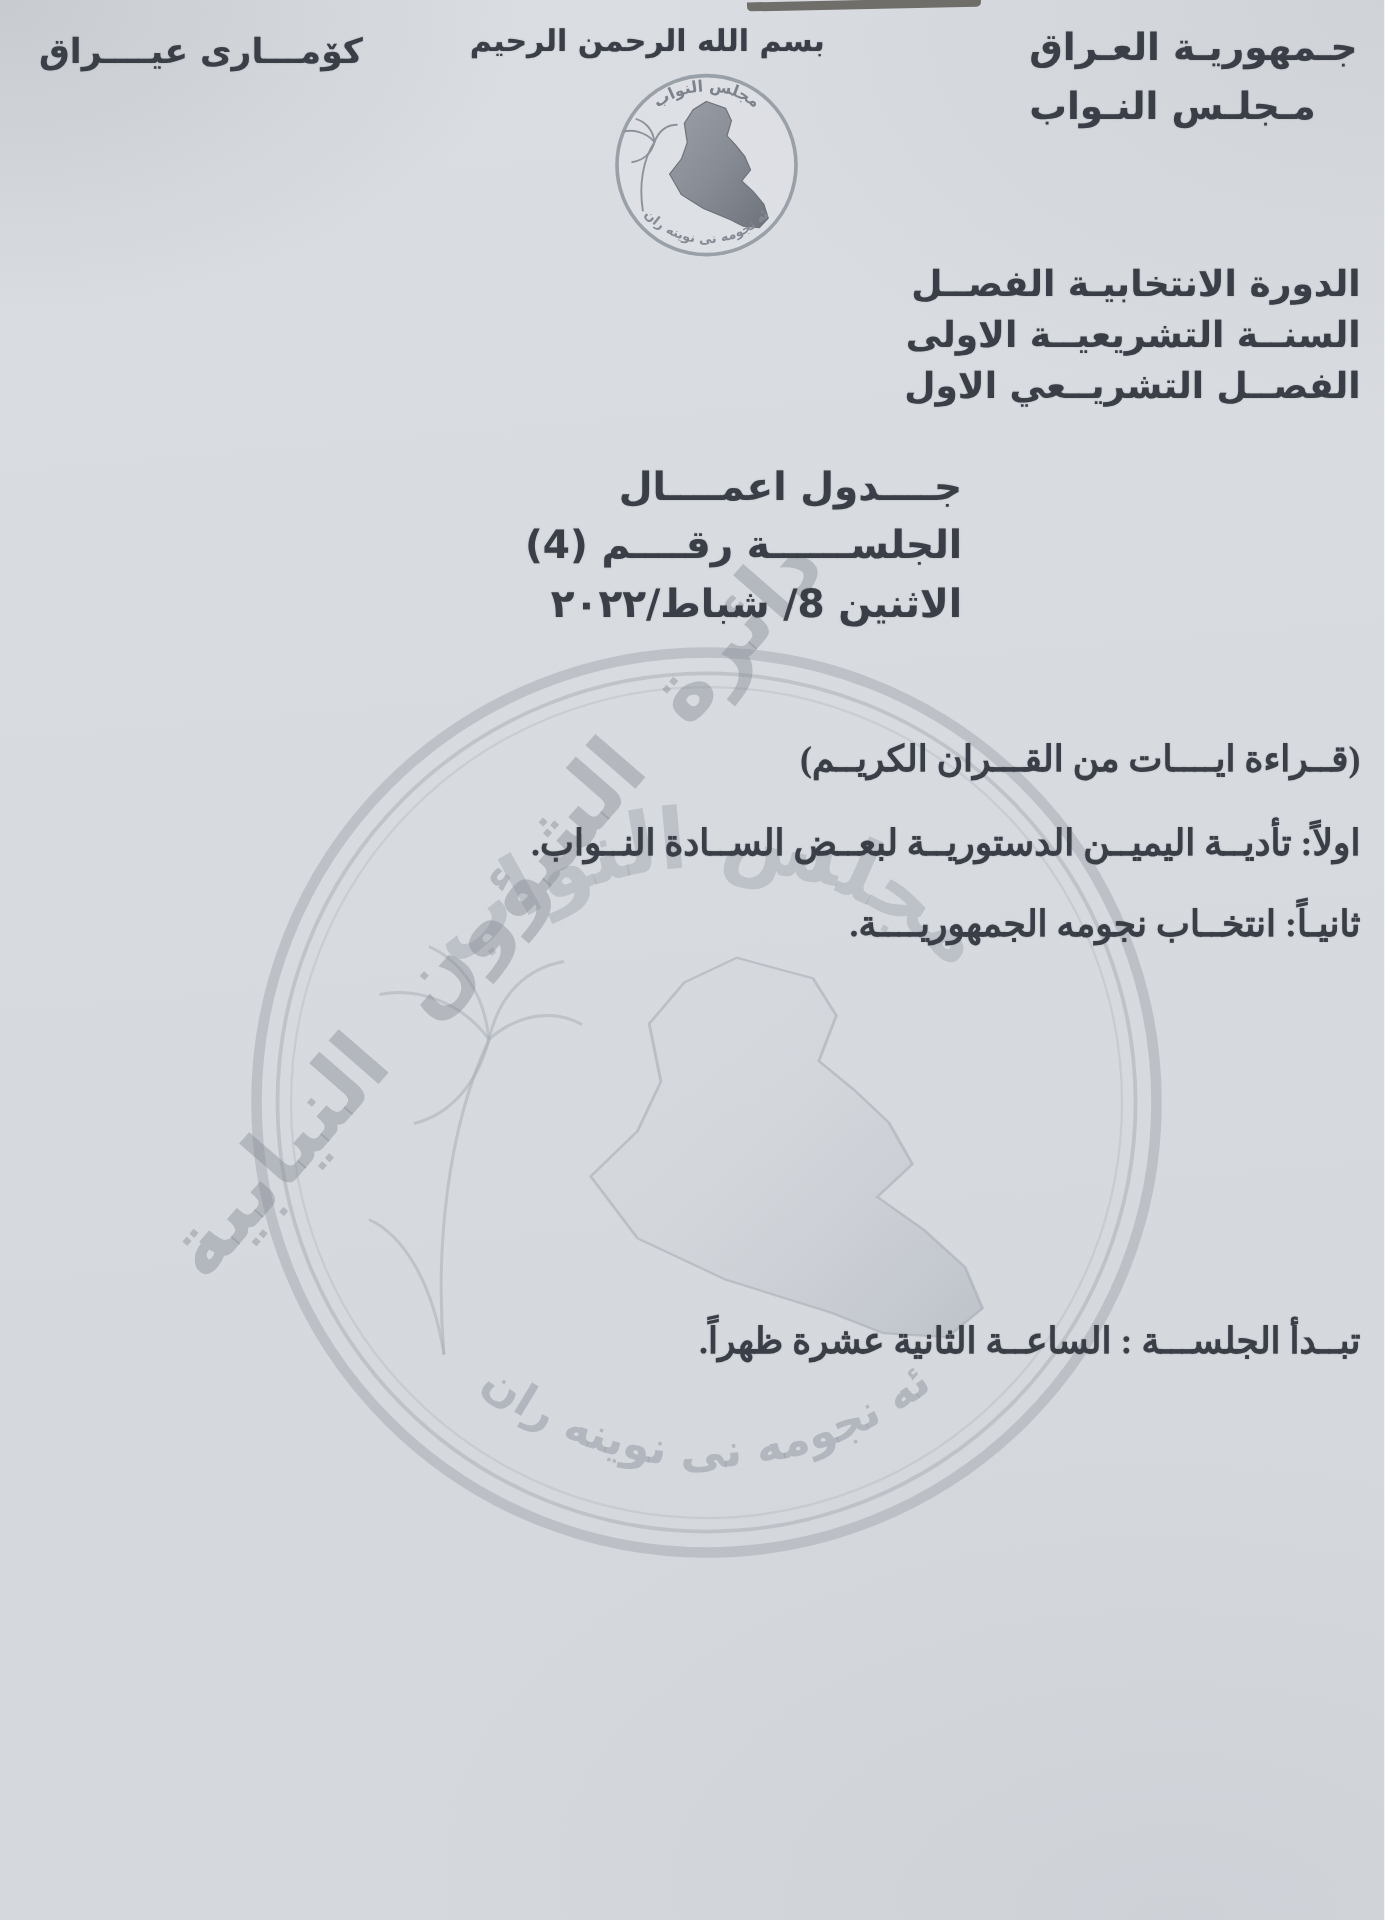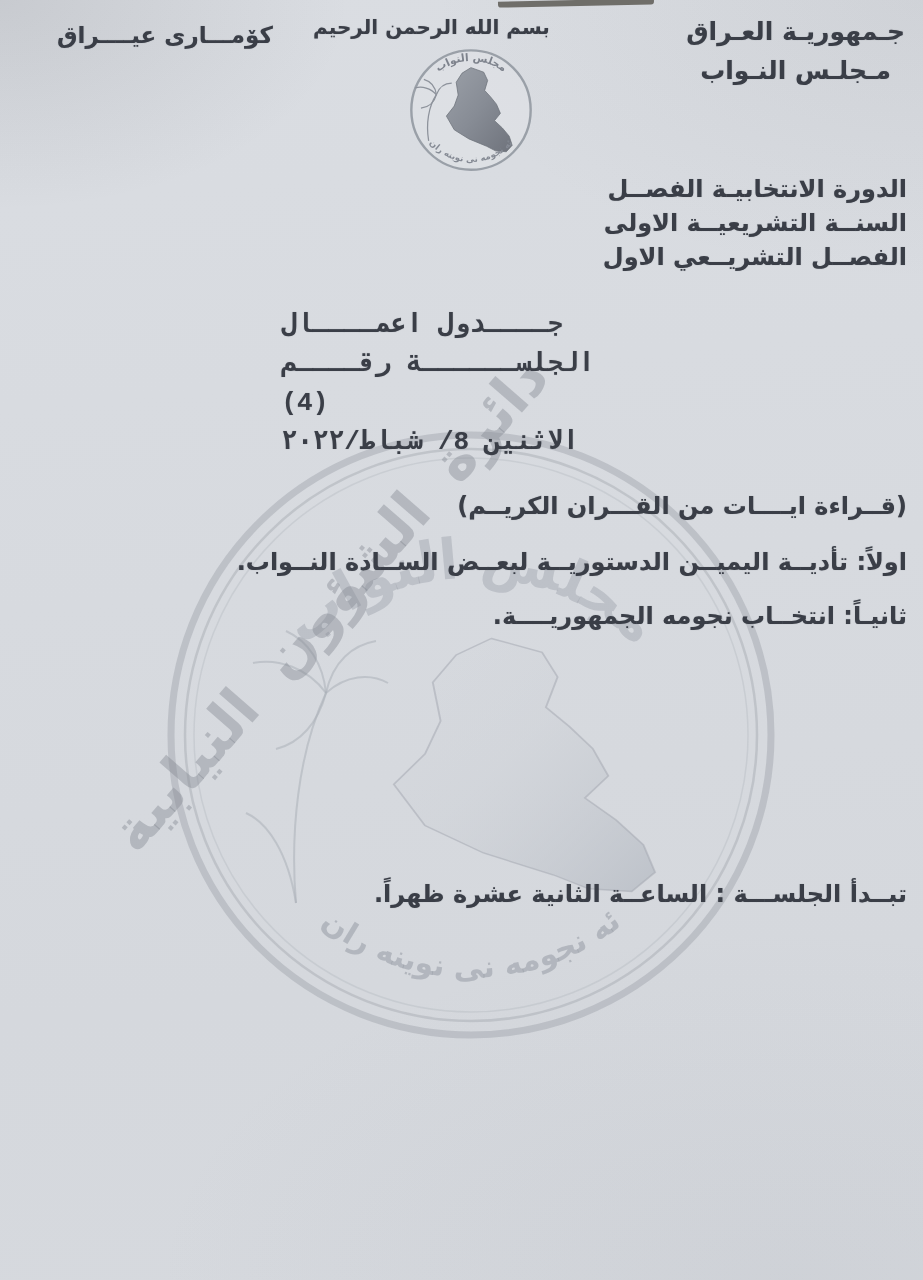--- a/index.html
+++ b/index.html
@@ -8,44 +8,44 @@
     width:923px;height:1280px;
     overflow:hidden;
     font-family:"DejaVu Sans", sans-serif;
     background:
       radial-gradient(500px 300px at 0% 0%, rgba(90,92,98,0.14), transparent 70%),
       radial-gradient(700px 400px at 100% 0%, rgba(120,122,128,0.10), transparent 70%),
       radial-gradient(900px 500px at 85% 100%, rgba(140,145,155,0.10), transparent 70%),
       linear-gradient(175deg,#dadde2 0%,#d7dadf 45%,#d5d8dd 75%,#d6d9de 100%);
     color:#3a3e47;
   }
-  .ink{color:#3a3e47; text-shadow:0 0 1px rgba(58,62,71,0.35);margin-left:31px;}
+  .ink{color:#3a3e47; text-shadow:0 0 1px rgba(58,62,71,0.35);}
   .b{font-weight:bold;}
   .rtl{direction:rtl; unicode-bidi:embed;}
   .abs{position:absolute;}
 
   
   .scan-edge{left:498px;top:0;width:156px;height:6px;background:#5d5a55;opacity:.85;transform:rotate(-1.2deg);border-radius:0 0 3px 3px;}
 
   
-  .hdr-right{top:12px;right:18px;text-align:center;font-size:25px;line-height:39px;letter-spacing:.5px;}
+  .hdr-right{top:12px;right:18px;text-align:left;font-size:25px;line-height:39px;letter-spacing:.5px;}
   .hdr-left{top:16px;left:26px;text-align:left;font-size:23px;line-height:38px;}
   .basmala{top:15px;left:0;right:60px;margin:auto;width:300px;text-align:center;font-size:20px;}
 
   
   .logo{top:46px;left:394px;width:154px;height:132px;}
 
   
   .session-info{top:172px;right:16px;text-align:right;font-size:24px;line-height:34px;}
 
   
-  .agenda{top:306px;left:0;right:0;margin:auto;width:360px;text-align:left;font-size:26px;line-height:39px;font-family:Liberation Mono, monospace;}
+  .agenda{top:306px;left:0;right:0;margin:auto;width:360px;text-align:right;font-size:26px;line-height:39px;}
 
   
-  .line{right:16px;text-align:right;font-size:24px;}
+  .line{right:16px;text-align:right;font-size:24px;font-family:Liberation Serif, serif;}
   .quran{top:492px;}
   .item1{top:548px;}
   .item2{top:602px;}
   .footer-line{top:880px;}
 
   
   .seal{left:118px;top:383px;width:706px;height:706px;pointer-events:none;}
 
   
   .wm-diagonal{

